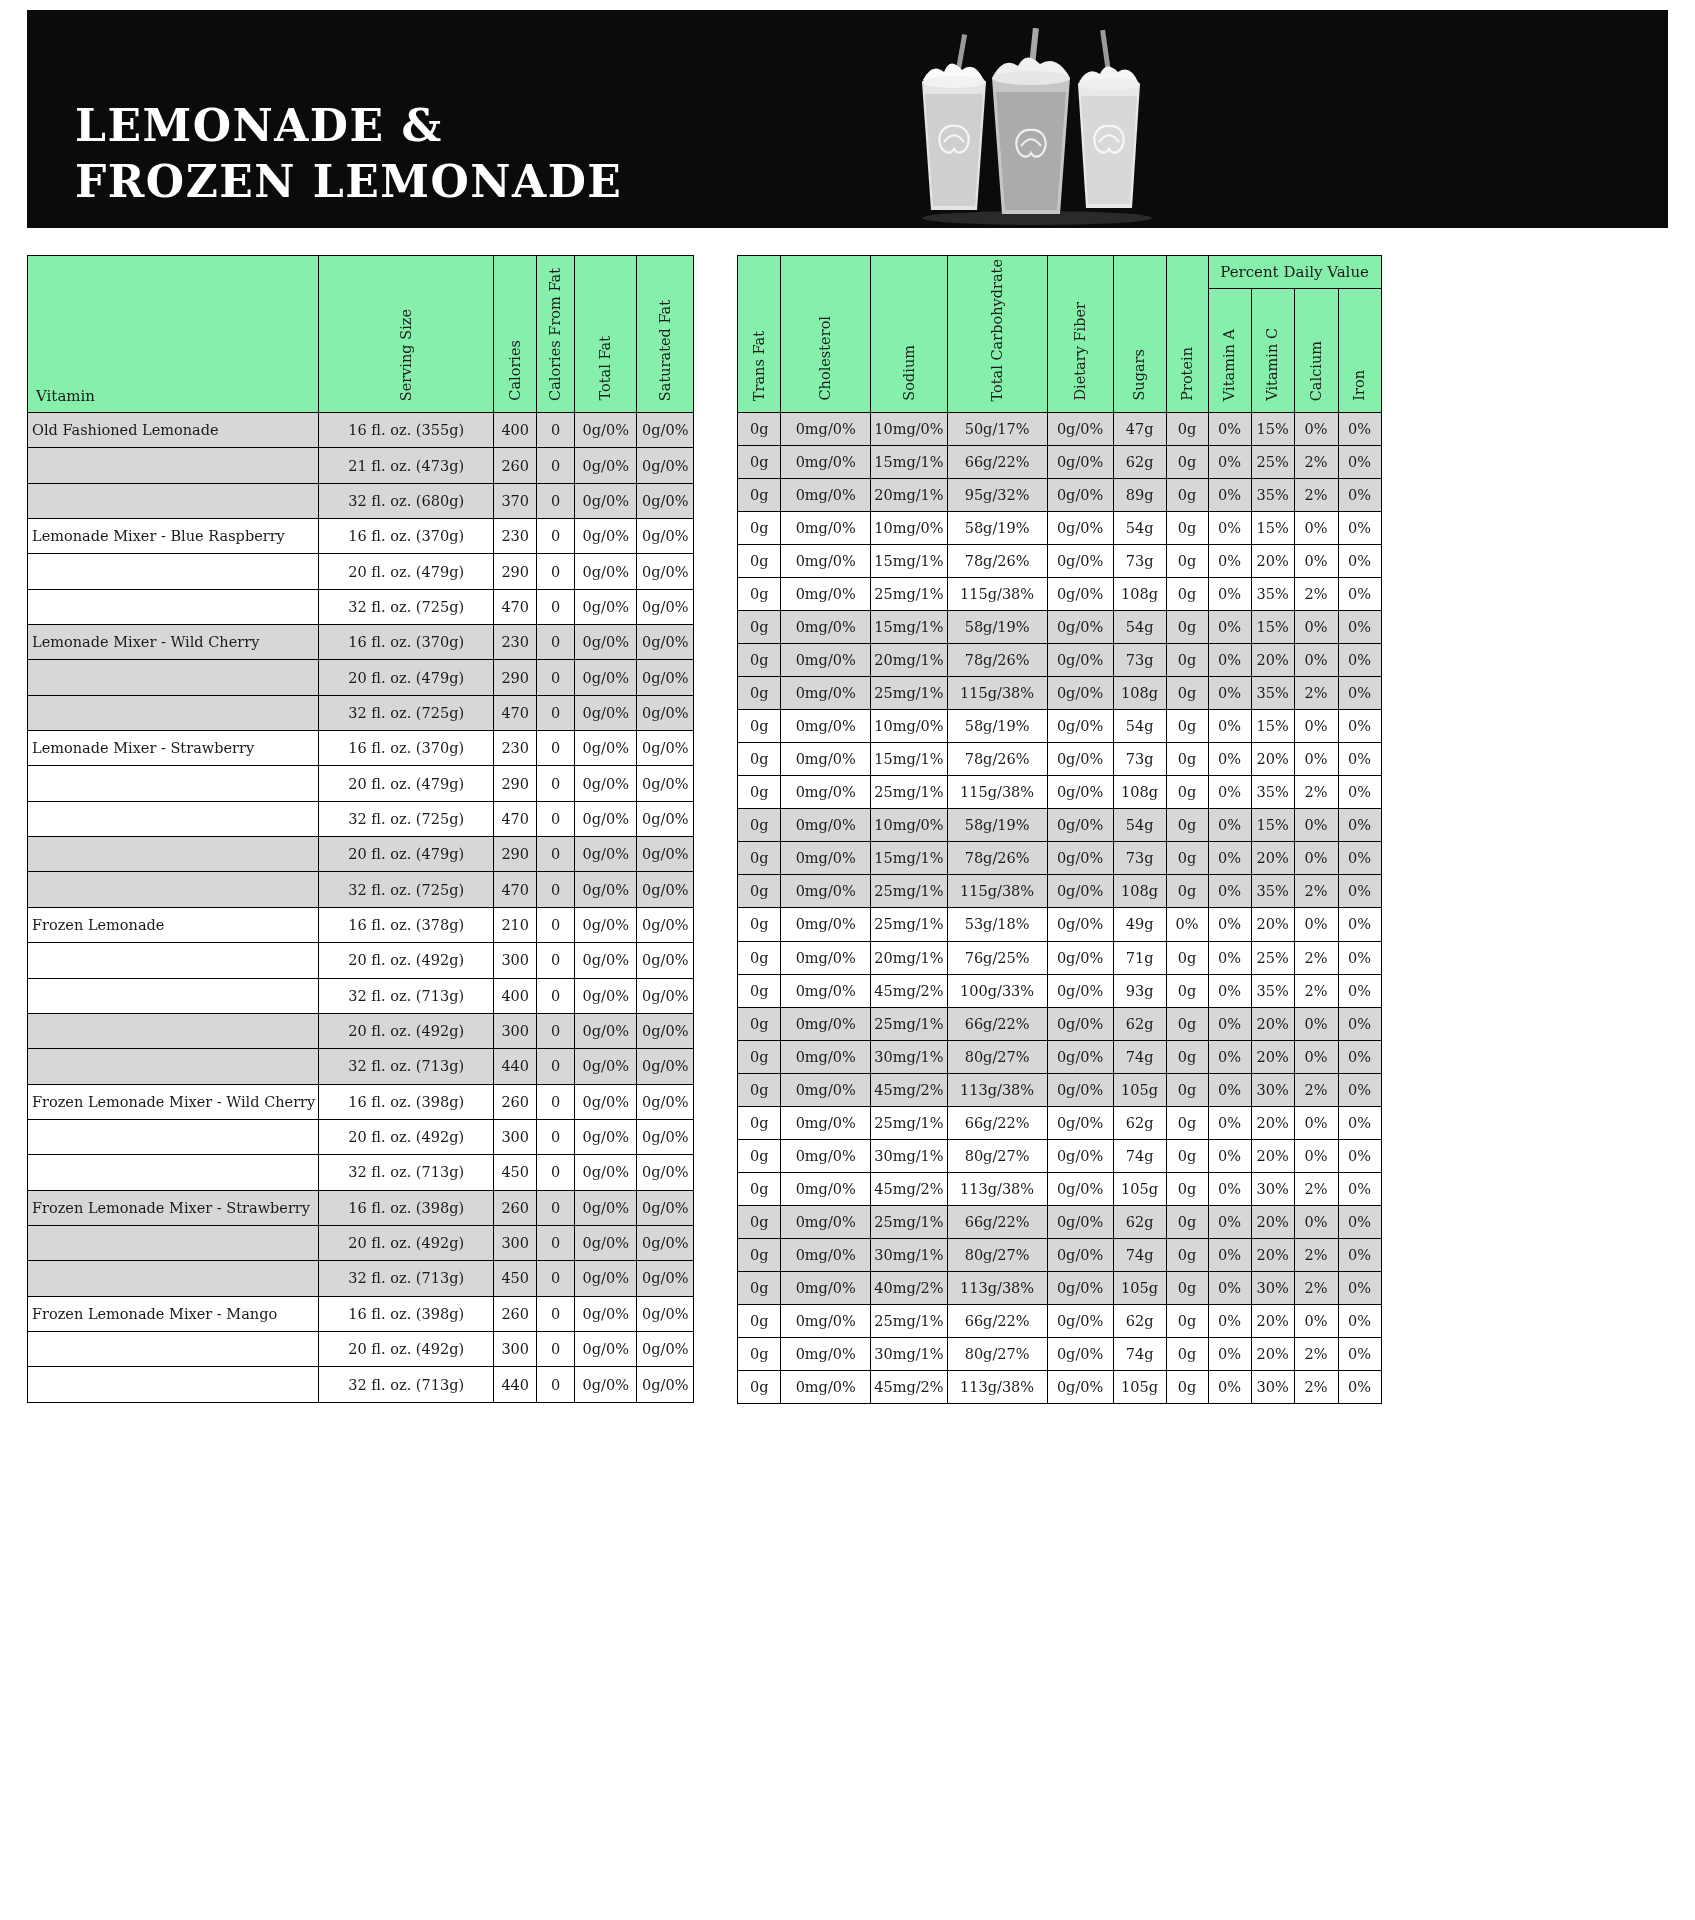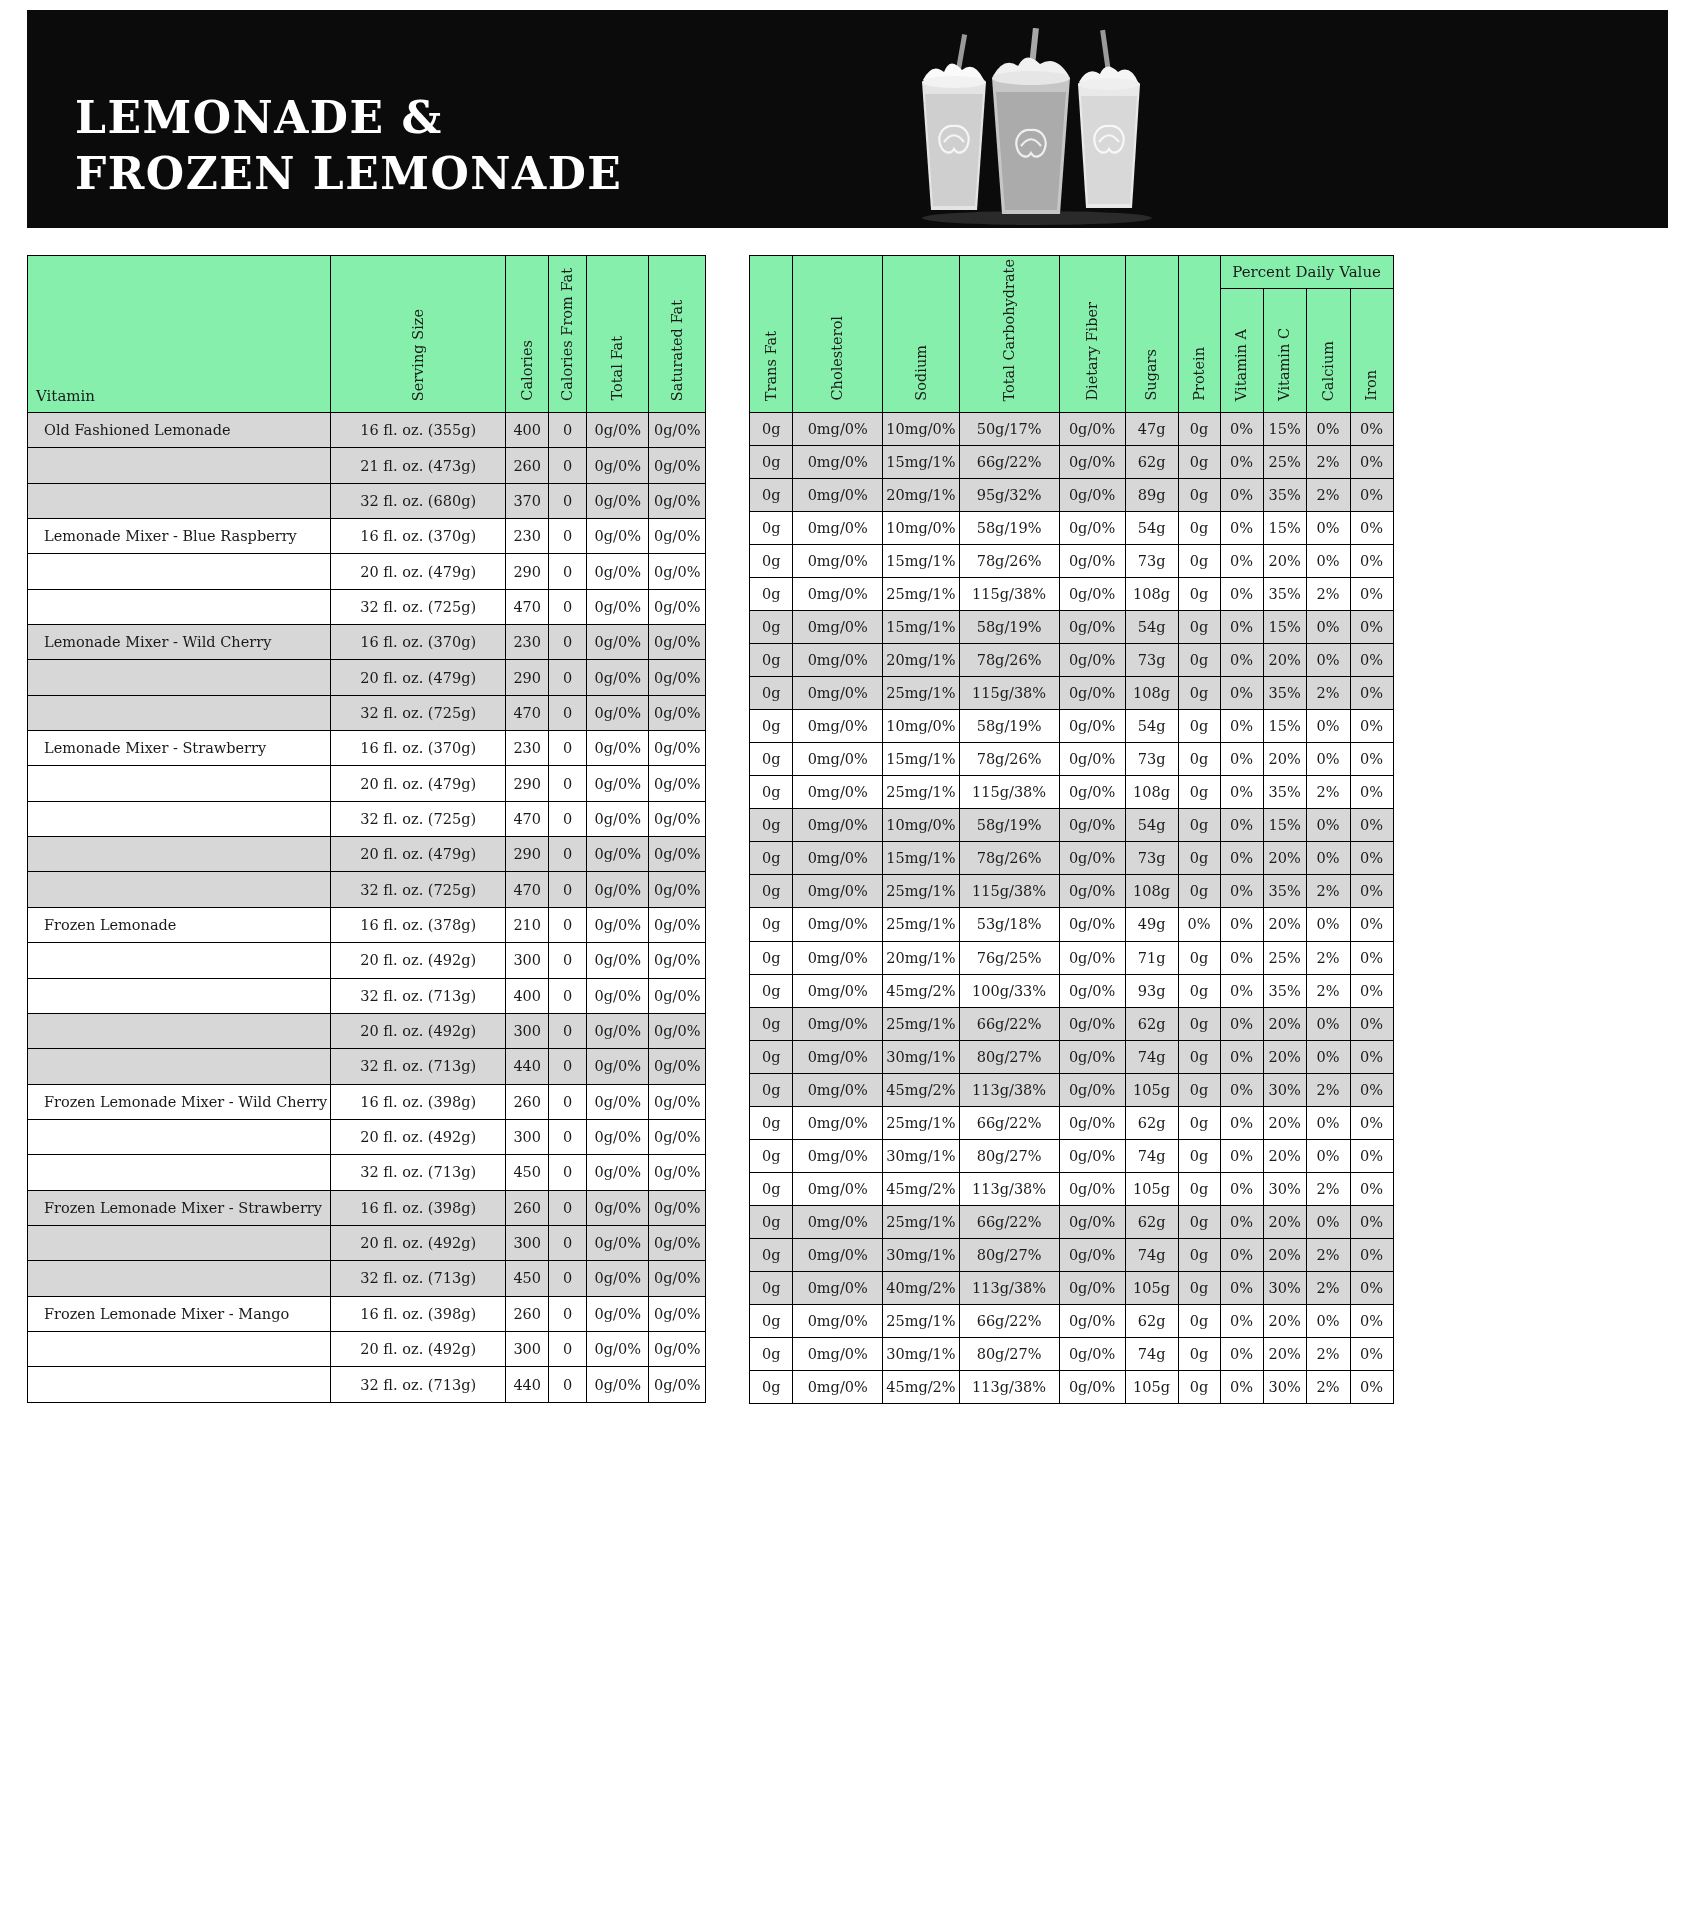--- a/index.html
+++ b/index.html
@@ -7,30 +7,30 @@
     width:1695px;height:1920px;background:#ffffff;
     font-family:"DejaVu Serif","Liberation Serif",serif;
     color:#1a1a1a;position:relative;
   }
   
   .banner{
     position:absolute;left:27px;top:10px;width:1641px;height:218px;
     background:#0b0b0b;overflow:hidden;
   }
   .banner-title{
-    position:absolute;left:48px;top:80px;color:#ffffff;
+    position:absolute;left:48px;top:88px;color:#ffffff;
     font-size:44px;font-weight:bold;letter-spacing:1.5px;line-height:1.28;
   }
   .cups{position:absolute;left:865px;top:18px;}
   
   .tables{position:absolute;left:27px;top:255px;display:flex;gap:43px;}
   table{border-collapse:collapse;table-layout:fixed;}
   th,td{border:1px solid #000;font-weight:normal;font-size:14.5px;overflow:hidden;}
   td{height:32px;padding:0 3px;text-align:center;white-space:nowrap;}
-  td.name-cell{text-align:left;padding-left:16px;}
+  td.name-cell{text-align:left;padding-left:4px;}
   tr.shaded td{background:#d7d7d7;}
   th{background:#86efac;}
   th.vh{height:148px;vertical-align:bottom;padding:0 0 8px 0;text-align:center;}
   th.vh2{height:114px;vertical-align:bottom;padding:0 0 8px 0;text-align:center;}
   th.pdv-cell{height:32px;text-align:center;font-size:15px;padding:0;}
   th.name-header{vertical-align:bottom;text-align:left;padding:0 0 7px 8px;font-size:15px;}
   .vlabel{
     writing-mode:vertical-rl;transform:rotate(180deg);
     white-space:nowrap;font-size:14.5px;line-height:1;display:inline-block;
   }

